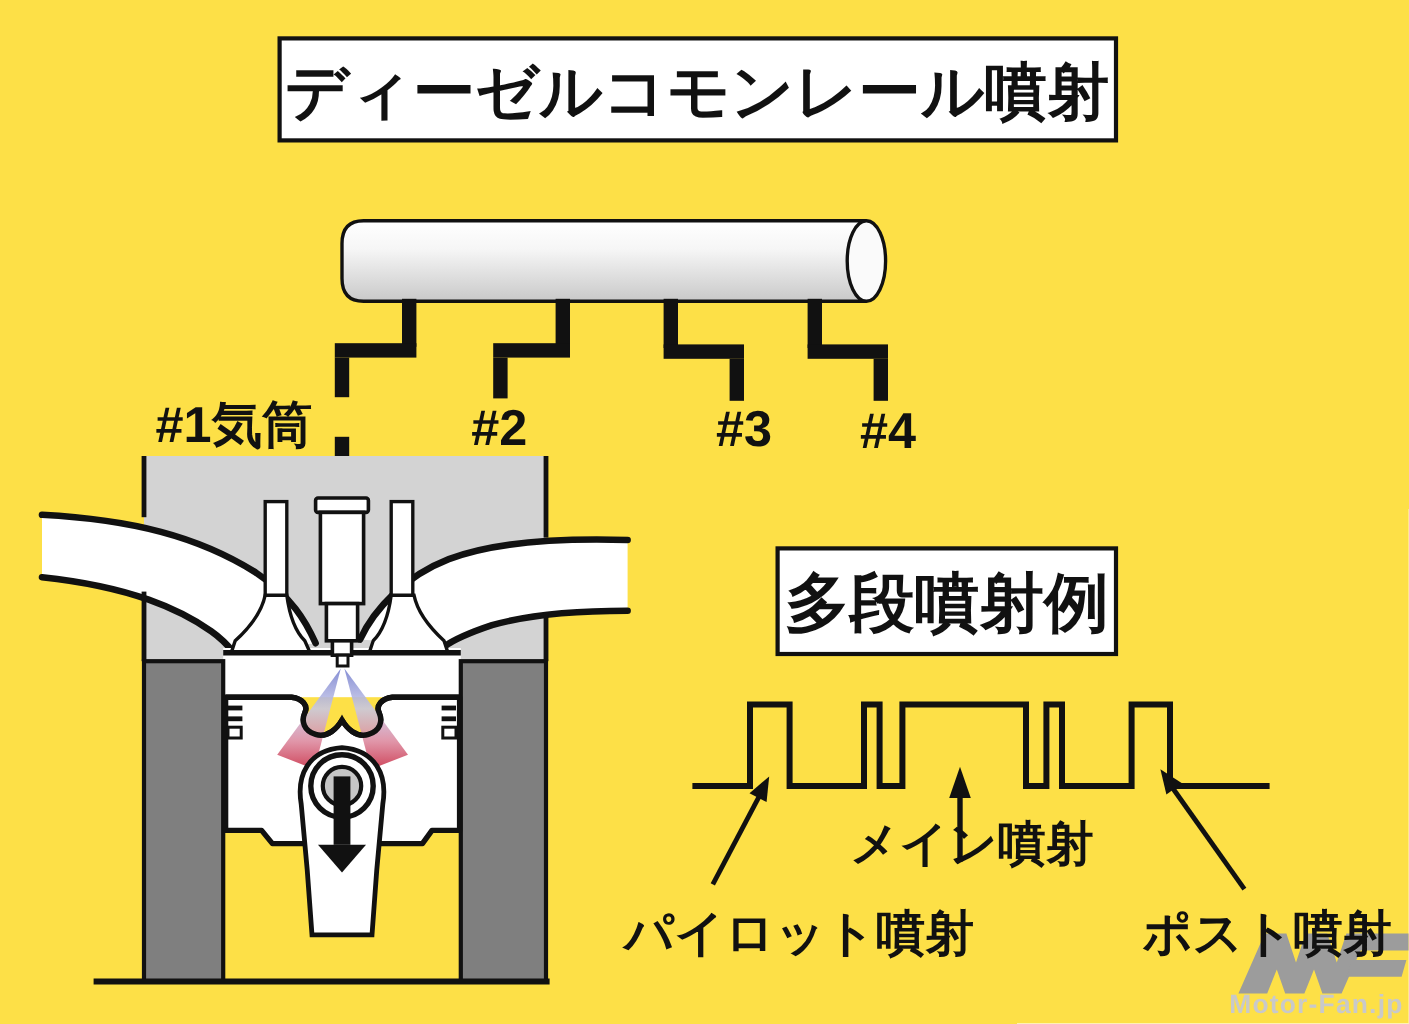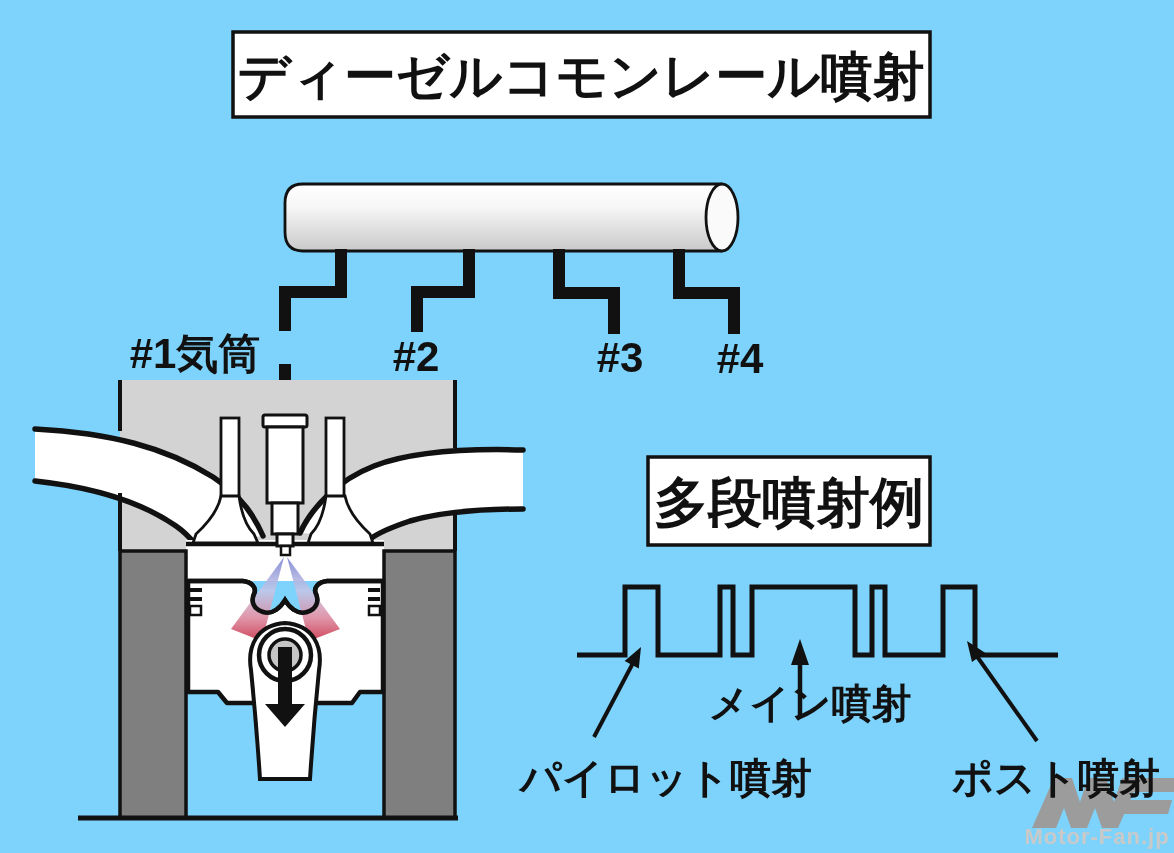--- a/index.html
+++ b/index.html
@@ -1,19 +1,19 @@
 <!DOCTYPE html>
 <html><head>
 <meta charset="utf-8">
 <style>
   html,body{margin:0;padding:0;background:#ffffff;}
   .canvas{
     position:relative;
     width:1174px;height:853px;
-    background:#7dd3fc;
+    background:#fde047;
     font-family:"Liberation Sans", sans-serif;
     overflow:hidden;
   }
   svg text{
     font-family:"Liberation Sans","DejaVu Sans",sans-serif;
     font-weight:700;
     fill:#111111;
   }
   text.wm{
     font-weight:700;

